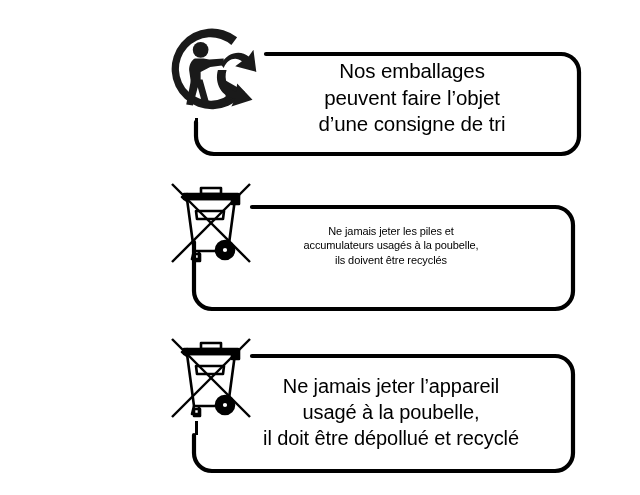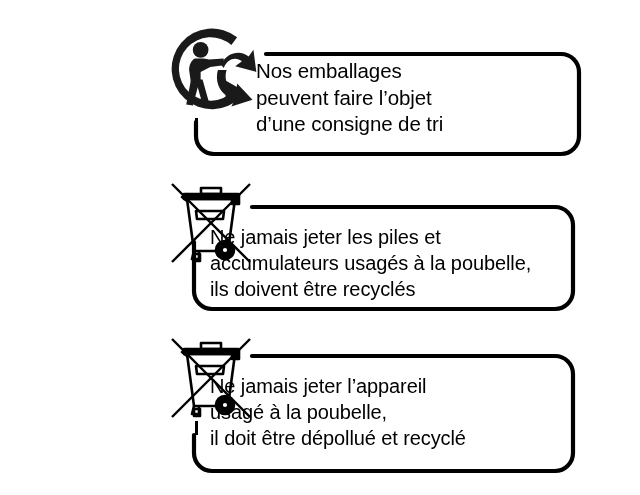--- a/index.html
+++ b/index.html
@@ -41,21 +41,21 @@
   .icon-slot svg { display: block; }
 
   .callout {
     position: absolute;
     overflow: visible;
   }
   .callout svg { display: block; }
 
   .callout-text {
     position: absolute;
-    text-align: left;
+    text-align: center;
     line-height: 1.30;
     color: #000000;
     white-space: pre-line;
     letter-spacing: -0.1px;
     font-weight: 400;
   }
 
   .stub {
     position: absolute;
     width: 3px;
@@ -169,21 +169,21 @@
                  L 369 5
                  A 18 18 0 0 1 387 23
                  L 387 89
                  A 18 18 0 0 1 369 107
                  L 26 107
                  A 18 18 0 0 1 8 89
                  L 8 40" fill="none" stroke="#000000" stroke-width="4.2" stroke-linecap="round" stroke-linejoin="round"></path>
       </svg>
     </div>
 
-    <div class="callout-text" style="left:210px; top:54px; width:362px; font-size:20px;">Ne jamais jeter les piles et
+    <div class="callout-text" style="left:210px; top:54px; width:362px; font-size:11px;">Ne jamais jeter les piles et
 accumulateurs usagés à la poubelle,
 ils doivent être  recyclés</div>
   </div>
 
   <div class="row" id="row-3">
 
     <div class="icon-slot" style="left:168px; top:8px; width:86px; height:92px;">
       <svg width="86" height="92" viewBox="0 0 86 92" xmlns="http://www.w3.org/2000/svg">
         <g fill="none" stroke="#000000" stroke-width="2.6" stroke-linejoin="round">
           <path d="M 19 21 L 26 73 L 60 73 L 67 21 Z"></path>

